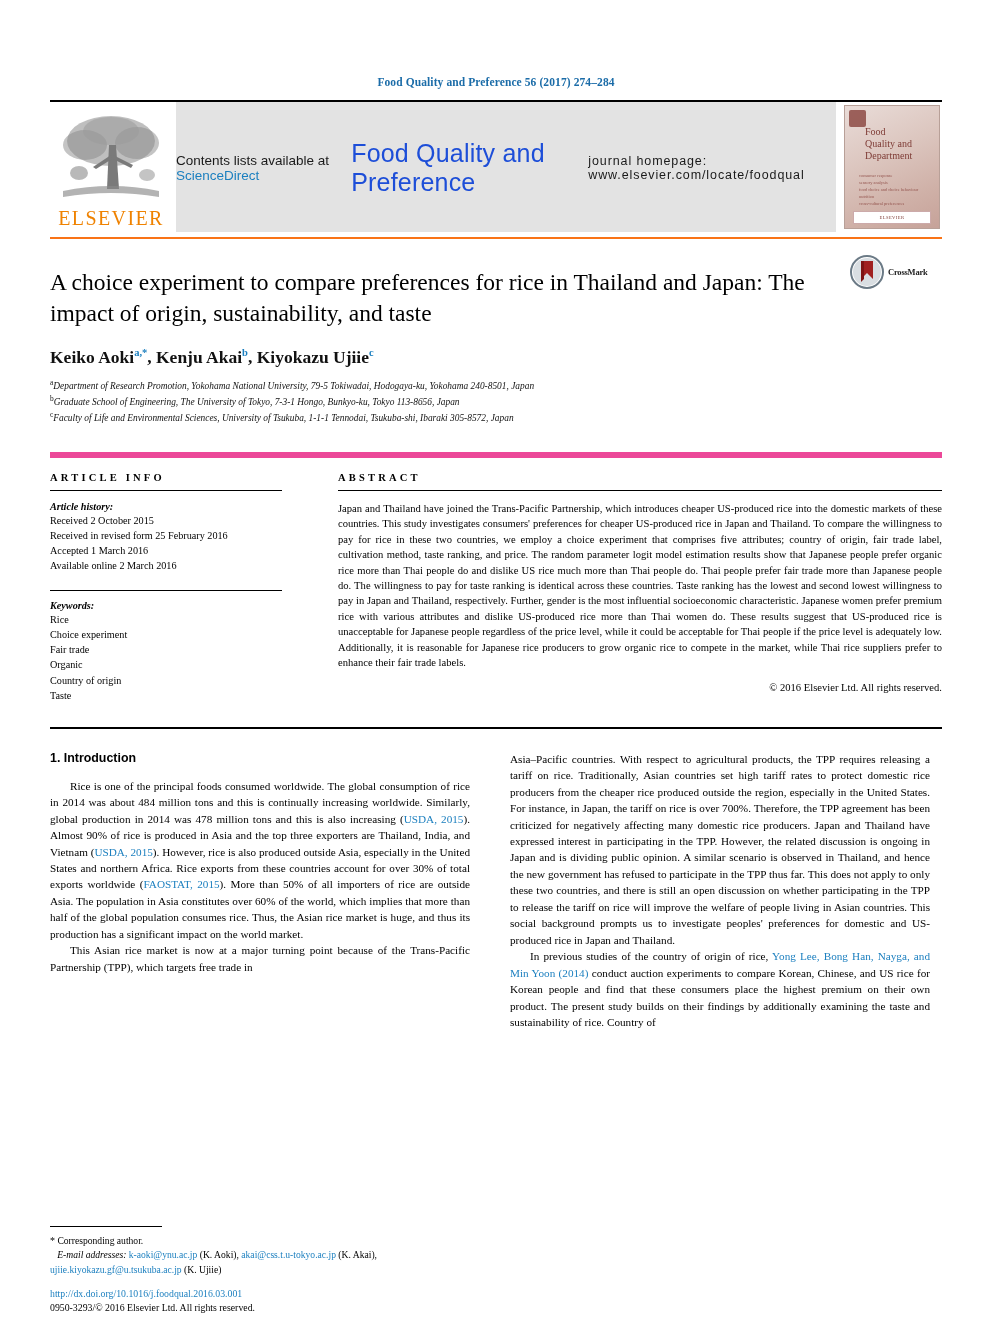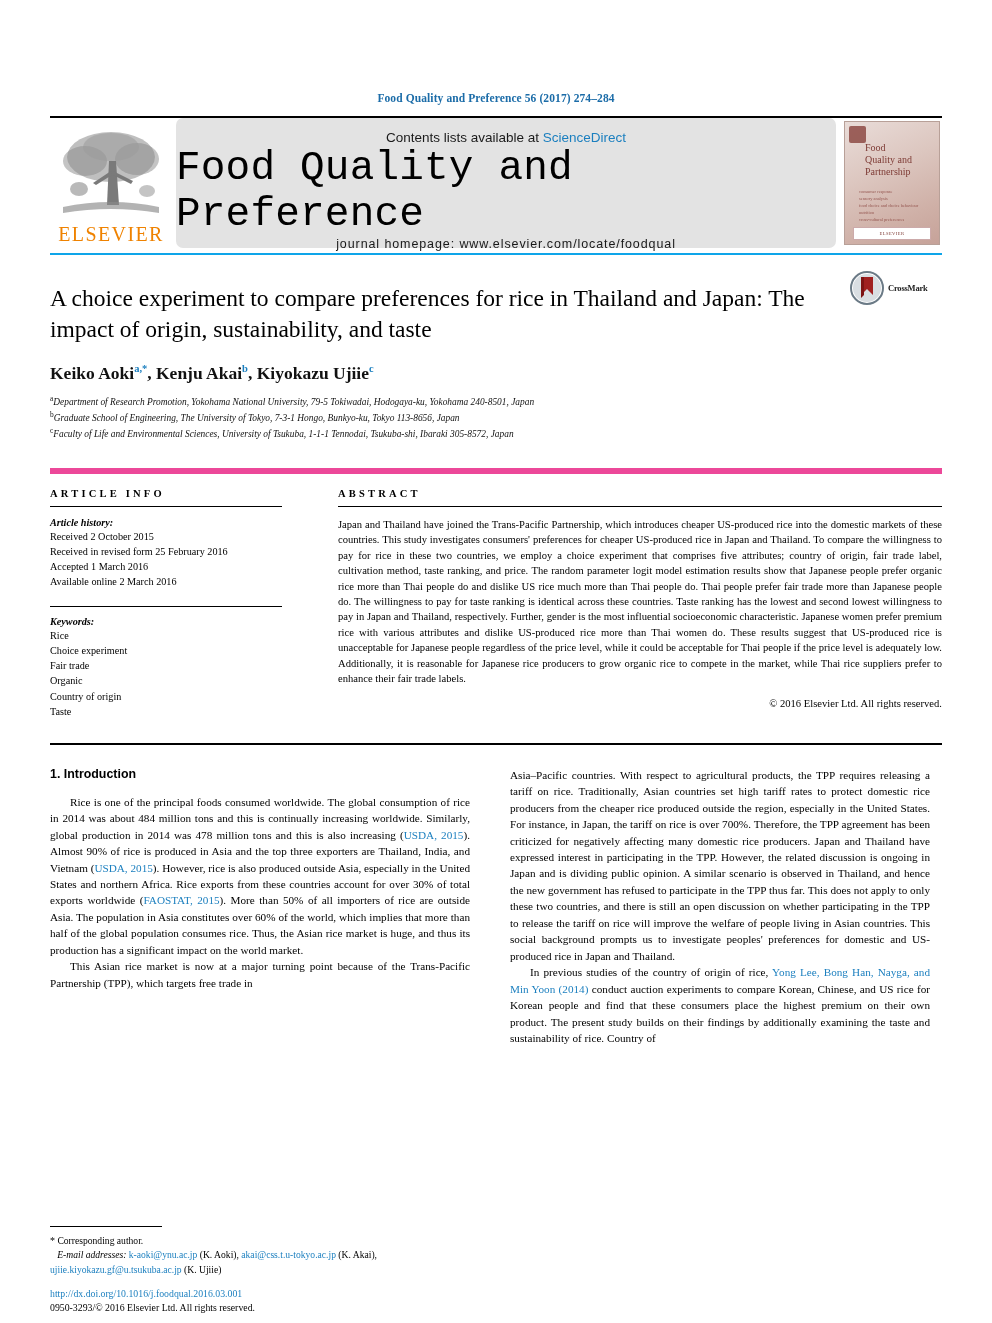--- a/index.html
+++ b/index.html
@@ -13,21 +13,21 @@
     font-family: "Liberation Serif", "DejaVu Serif", serif;
     color: #000000;
     position: relative;
     overflow: hidden;
   }
   .page {
     width: 992px;
     height: 1323px;
     position: relative;
     box-sizing: border-box;
-    padding: 16px 50px;
+    padding: 0 50px;
   }
 
   
   .running-head {
     text-align: center;
     color: #1b6ca8;
     font-size: 11.5px;
     font-weight: bold;
     padding-top: 76px;
     letter-spacing: 0.1px;
@@ -56,39 +56,38 @@
     font-family: "Liberation Serif", serif;
     font-size: 20px;
     letter-spacing: 1.4px;
     line-height: 1;
     margin-top: 1px;
   }
   .masthead-center {
     flex: 1 1 auto;
     background: #e3e3e3;
     display: flex;
-    flex-direction: column;
+    flex-direction: row;
     align-items: center;
     justify-content: space-between;
     padding: 12px 0 10px 0;
     margin-left: 4px;
-    border-radius: 7px;
   }
   .contents-line {
     font-size: 13.5px;
     font-family: "Liberation Sans", sans-serif;
     color: #1a1a1a;
   }
   .contents-line .sd {
     color: #1b7fbf;
   }
   .journal-title {
-    font-size: 41px;
-    font-family: Liberation Mono, monospace;
-    color: #000000;
+    font-size: 25px;
+    font-family: Liberation Sans, sans-serif;
+    color: #1d4ed8;
     letter-spacing: 0.2px;
   }
   .homepage-line {
     font-size: 12.5px;
     font-family: "Liberation Sans", sans-serif;
     letter-spacing: 0.9px;
     color: #1a1a1a;
   }
   .cover-thumb {
     width: 100px;
@@ -143,21 +142,21 @@
     display:block;
     text-align:center;
     font-size:4.6px;
     color:#7e3b35;
     line-height:11px;
     letter-spacing:.4px;
   }
 
   
   .title-block {
-    border-top: 2px solid #0ea5e9;
+    border-top: 2px solid #f97316;
     margin-top: 5px;
     padding-top: 28px;
     position: relative;
   }
   .article-title {
     font-size: 23.5px;
     line-height: 1.33;
     font-family: "Liberation Serif", serif;
     color: #000;
     max-width: 770px;
@@ -329,21 +328,21 @@
       <div class="journal-title">Food Quality and Preference</div>
       <div class="homepage-line">journal homepage: www.elsevier.com/locate/foodqual</div>
     </div>
 
     <div class="cover-thumb">
       <div class="cover-inner">
         <div class="cover-elsevier-mark"></div>
         <div class="cover-title">
           <div>Food</div>
           <div>Quality and</div>
-          <div>Partnership</div>
+          <div>Department</div>
         </div>
         <div class="cover-bullets">
           <div>consumer response</div>
           <div>sensory analysis</div>
           <div>food choice and choice behaviour</div>
           <div>nutrition</div>
           <div>cross-cultural preferences</div>
         </div>
         <div class="cover-footer">
           <span>ELSEVIER</span>

